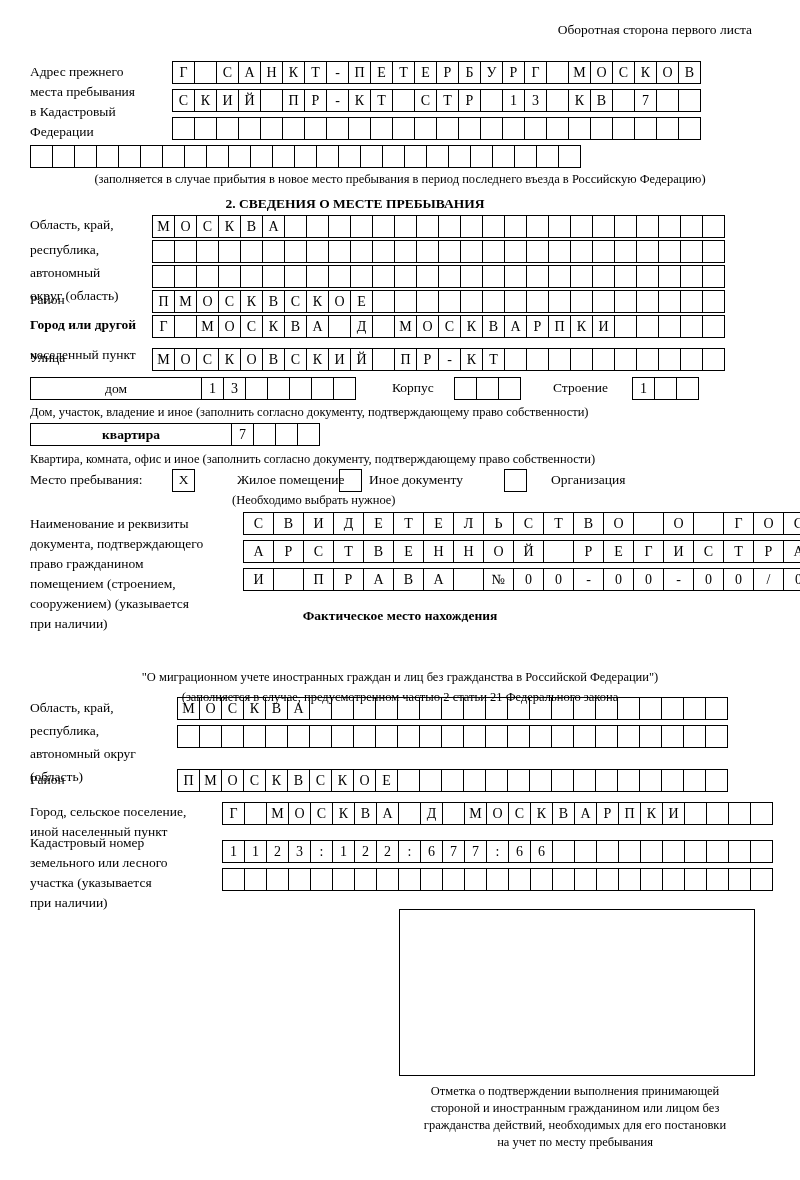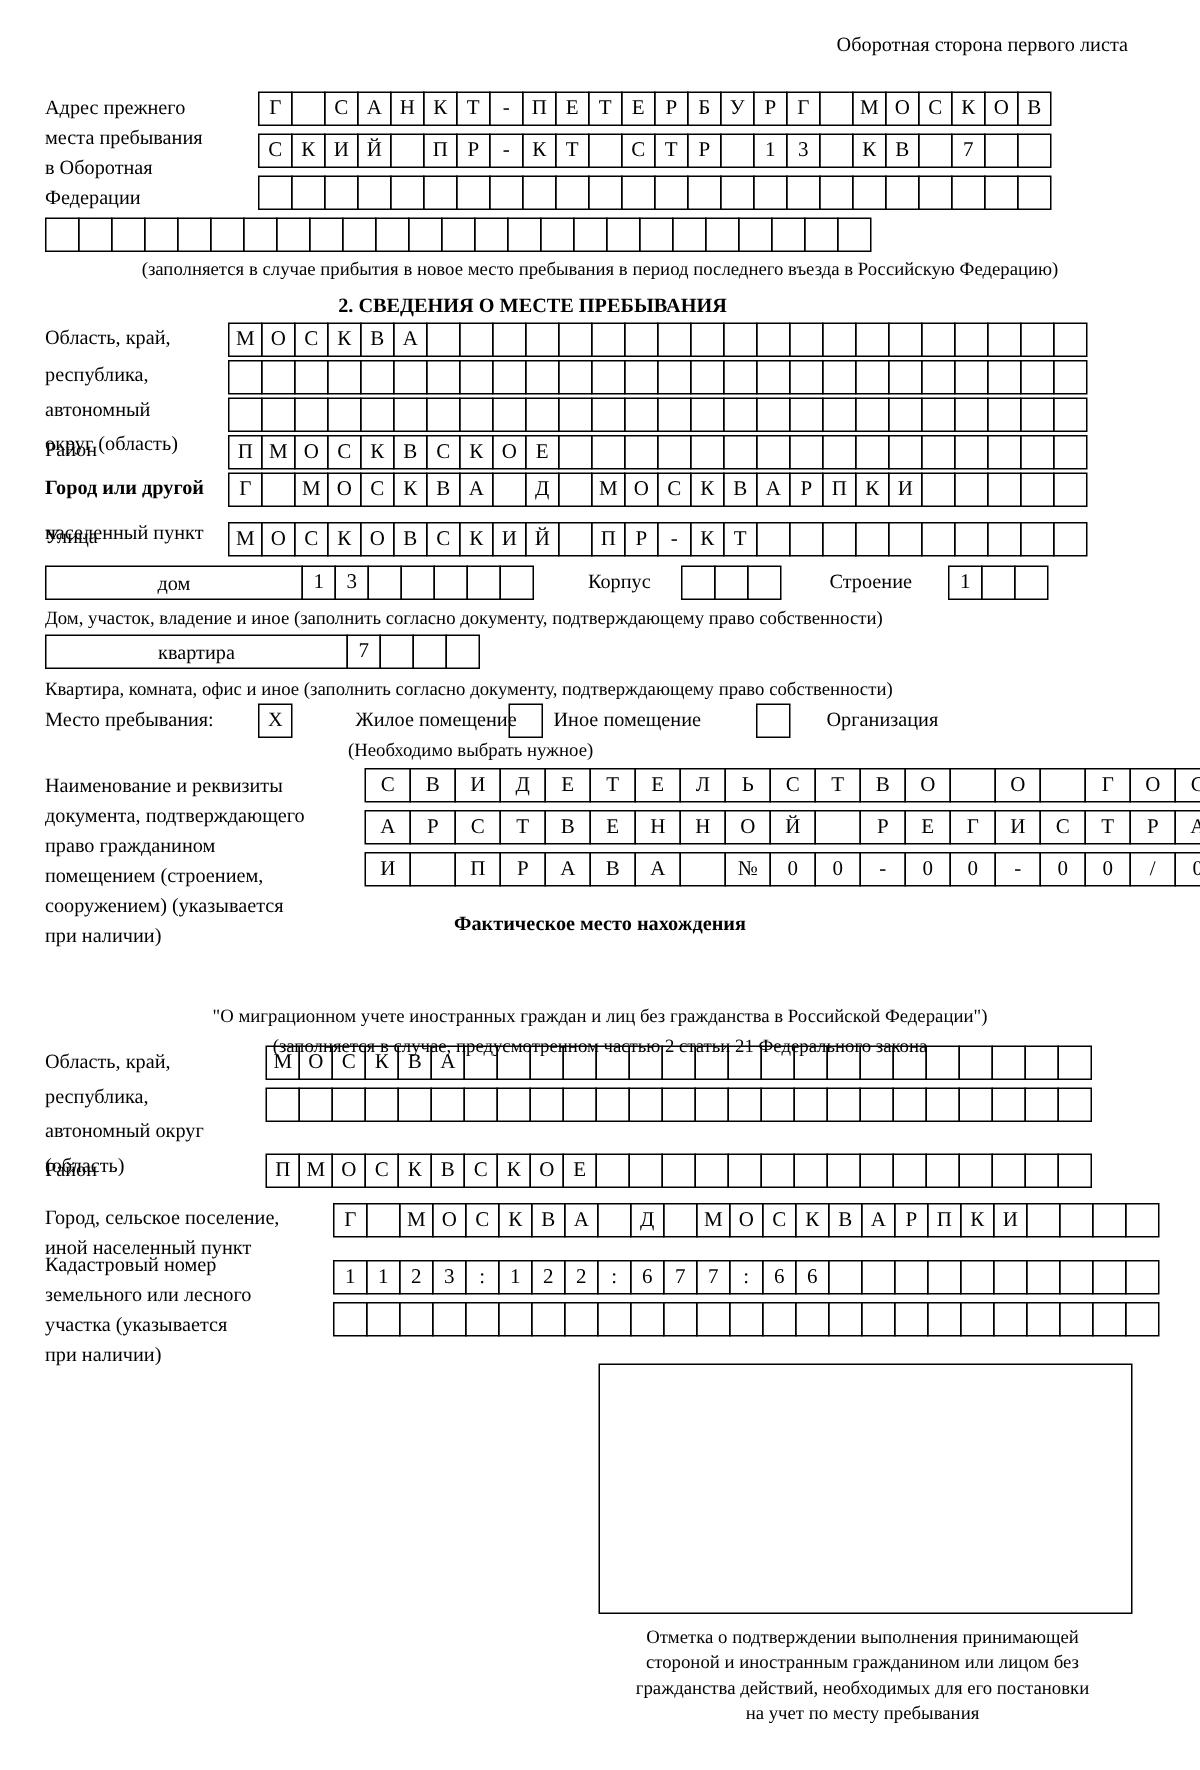--- a/index.html
+++ b/index.html
@@ -61,21 +61,21 @@
 </style>
 </head>
 <body>
 
 <div class="page">
 
   <div class="hdr">Оборотная сторона первого листа</div>
 
   <div class="lbl" style="left:30px;top:62px;">Адрес прежнего</div>
   <div class="lbl" style="left:30px;top:82px;">места пребывания</div>
-  <div class="lbl" style="left:30px;top:102px;">в Оборотная</div>
+  <div class="lbl" style="left:30px;top:102px;">в Кадастровый</div>
   <div class="lbl" style="left:30px;top:122px;">Федерации</div>
 
   <div class="boxrow" id="pa0" style="left:172px;top:61px;">
       <div class="cell">Г</div>
       <div class="cell"></div>
       <div class="cell">С</div>
       <div class="cell">А</div>
       <div class="cell">Н</div>
       <div class="cell">К</div>
       <div class="cell">Т</div>
@@ -379,34 +379,34 @@
       <div class="cell"></div>
     </div>
   <div class="lbl" style="left:553px;top:378px;">Строение</div>
   <div class="boxrow" id="stro" style="left:632px;top:377px;">
       <div class="cell">1</div>
       <div class="cell"></div>
       <div class="cell"></div>
     </div>
   <div class="lbl small" style="left:30px;top:402px;">Дом, участок, владение и иное (заполнить согласно документу, подтверждающему право собственности)</div>
 
-  <div class="framebox" style="left:30px;top:423px;width:202px;height:23px;line-height:21px;">квартира</div>
+  <div class="framebox" style="left:30px;top:423px;width:202px;height:23px;line-height:21px;font-weight:bold;">квартира</div>
   <div class="boxrow" id="flat" style="left:231px;top:423px;">
       <div class="cell">7</div>
       <div class="cell"></div>
       <div class="cell"></div>
       <div class="cell"></div>
     </div>
   <div class="lbl small" style="left:30px;top:449px;">Квартира, комната, офис и иное (заполнить согласно документу, подтверждающему право собственности)</div>
 
   <div class="lbl" style="left:30px;top:470px;">Место пребывания:</div>
   <div class="framebox" style="left:172px;top:469px;width:23px;height:23px;">X</div>
   <div class="lbl" style="left:201px;top:470px;margin-left:36px;">Жилое помещение</div>
   <div class="framebox" style="left:339px;top:469px;width:23px;height:23px;"></div>
-  <div class="lbl" style="left:369px;top:470px;">Иное помещение</div>
+  <div class="lbl" style="left:369px;top:470px;">Иное документу</div>
   <div class="framebox" style="left:504px;top:469px;width:23px;height:23px;"></div>
   <div class="lbl" style="left:551px;top:470px;">Организация</div>
   <div class="lbl small" style="left:232px;top:490px;">(Необходимо выбрать нужное)</div>
 
   <div class="lbl" style="left:30px;top:514px;">Наименование и реквизиты</div>
   <div class="lbl" style="left:30px;top:534px;">документа, подтверждающего</div>
   <div class="lbl" style="left:30px;top:554px;">право гражданином</div>
   <div class="lbl" style="left:30px;top:574px;">помещением (строением,</div>
   <div class="lbl" style="left:30px;top:594px;">сооружением) (указывается</div>
   <div class="lbl" style="left:30px;top:614px;">при наличии)</div>

